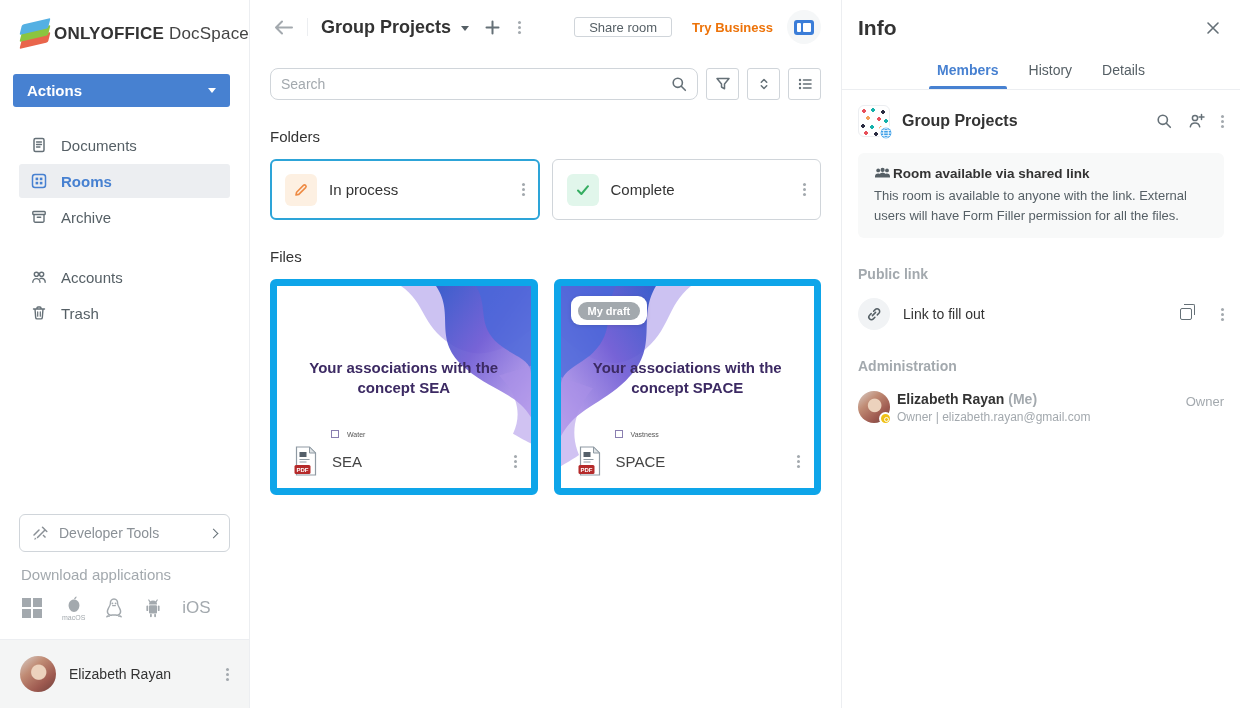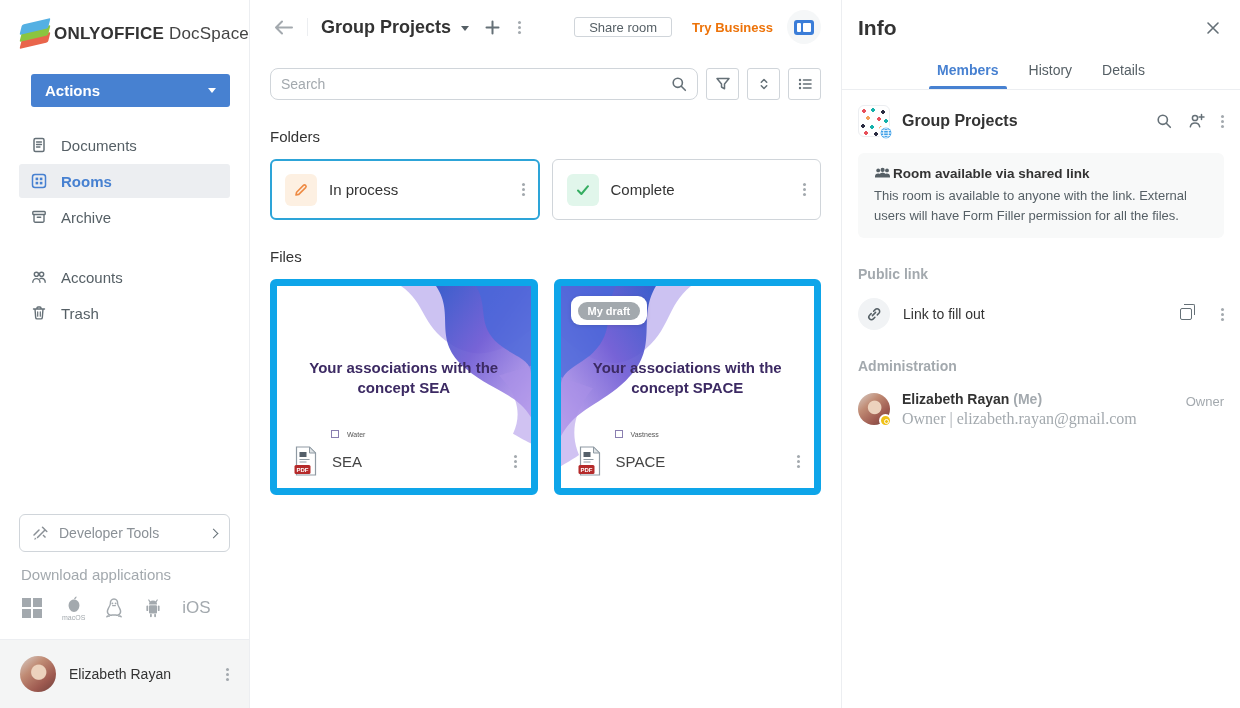--- a/index.html
+++ b/index.html
@@ -18,21 +18,21 @@
   .brand-logo { position:relative; width:34px; height:30px; }
   .brand-logo i { position:absolute; left:2px; width:30px; height:13px; border-radius:2px;
                   transform:scaleY(.72) rotate(-18deg) skewX(-28deg); }
   .brand-logo .l1 { top:1px;  background:#54b0e3; z-index:3; }
   .brand-logo .l2 { top:8px;  background:#8bc53f; z-index:2; }
   .brand-logo .l3 { top:15px; background:#e9654b; z-index:1; }
   .brand-text { font-size:17px; color:#333; letter-spacing:.2px; white-space:nowrap; }
   .brand-text b { font-weight:700; }
   .brand-text .lite { font-weight:400; color:#444; }
 
-  .actions-btn { margin:8px 19px 0 31px; height:33px; background:#4781d1; border:none; border-radius:3px;
+  .actions-btn { margin:8px 19px 0 13px; height:33px; background:#4781d1; border:none; border-radius:3px;
                  color:#fff; font-family:inherit; font-size:15px; font-weight:700; display:flex;
                  align-items:center; padding:0 14px; cursor:pointer; }
   .caret-down { width:0; height:0; border-left:4px solid transparent; border-right:4px solid transparent;
                 border-top:5px solid #fff; margin-left:auto; }
 
   nav { margin-top:21px; }
   .nav-item { display:flex; align-items:center; gap:14px; height:34px; margin:0 19px 2px 19px;
               padding:0 12px; border-radius:3px; font-size:15px; color:#555f65; cursor:pointer; }
   .nav-item svg { flex:0 0 auto; }
   .nav-item.active { background:#eceef1; color:#4781d1; font-weight:600; }
@@ -151,33 +151,33 @@
   .ip-subhead { font-size:14px; font-weight:600; color:#a3a9ae; margin-top:28px; }
   .link-row { display:flex; align-items:center; gap:13px; margin-top:16px; }
   .link-circle { width:32px; height:32px; border-radius:50%; background:#f1f3f5; display:flex;
                  align-items:center; justify-content:center; flex:0 0 auto; }
   .link-label { font-size:14px; color:#333; flex:1; }
   .copy-icon { width:12px; height:12px; border:1.6px solid #657077; border-radius:2px; position:relative;
                margin-right:16px; cursor:pointer; }
   .copy-icon::before { content:""; position:absolute; top:-5px; left:3px; width:10px; height:10px;
                border-top:1.6px solid #657077; border-right:1.6px solid #657077; border-radius:0 2px 0 0; }
 
-  .member-row { display:flex; align-items:center; gap:12px; margin-top:16px;justify-content:space-between; }
+  .member-row { display:flex; align-items:center; gap:7px; margin-top:16px;justify-content:space-between; }
   .member-avatar { width:32px; height:32px; border-radius:50%; position:relative; flex:0 0 auto;
             background:
               radial-gradient(circle at 52% 45%, #ecd2bd 0 26%, rgba(0,0,0,0) 30%),
               linear-gradient(140deg,#d9cfc9 0%, #c08b74 35%, #9e5a50 70%, #6e413c 100%); }
   .owner-badge { position:absolute; right:-2px; bottom:-2px; width:13px; height:13px; border-radius:50%;
                  background:#efc118; border:2px solid #fff; }
   .owner-badge::after { content:""; position:absolute; left:3px; top:3px; width:3px; height:3px;
                  border:1.5px solid #fff; border-radius:50%; }
   .member-text { flex:1; min-width:0; }
   .member-name { font-size:14px; font-weight:600; color:#333; }
   .member-name .me { color:#a3a9ae; font-weight:600; }
-  .member-details { font-size:16px; color:#a3a9ae; margin-top:2px; white-space:nowrap;font-family:Liberation Serif, serif; }
+  .member-details { font-size:12px; color:#a3a9ae; margin-top:2px; white-space:nowrap; }
   .member-role { font-size:13px; color:#a3a9ae; align-self:flex-start; margin-top:4px; }
 </style>
 </head>
 <body>
 
 <aside class="sidebar">
   <div class="brand">
     <span class="brand-logo">
       <i class="l1"></i>
         <i class="l2"></i>

